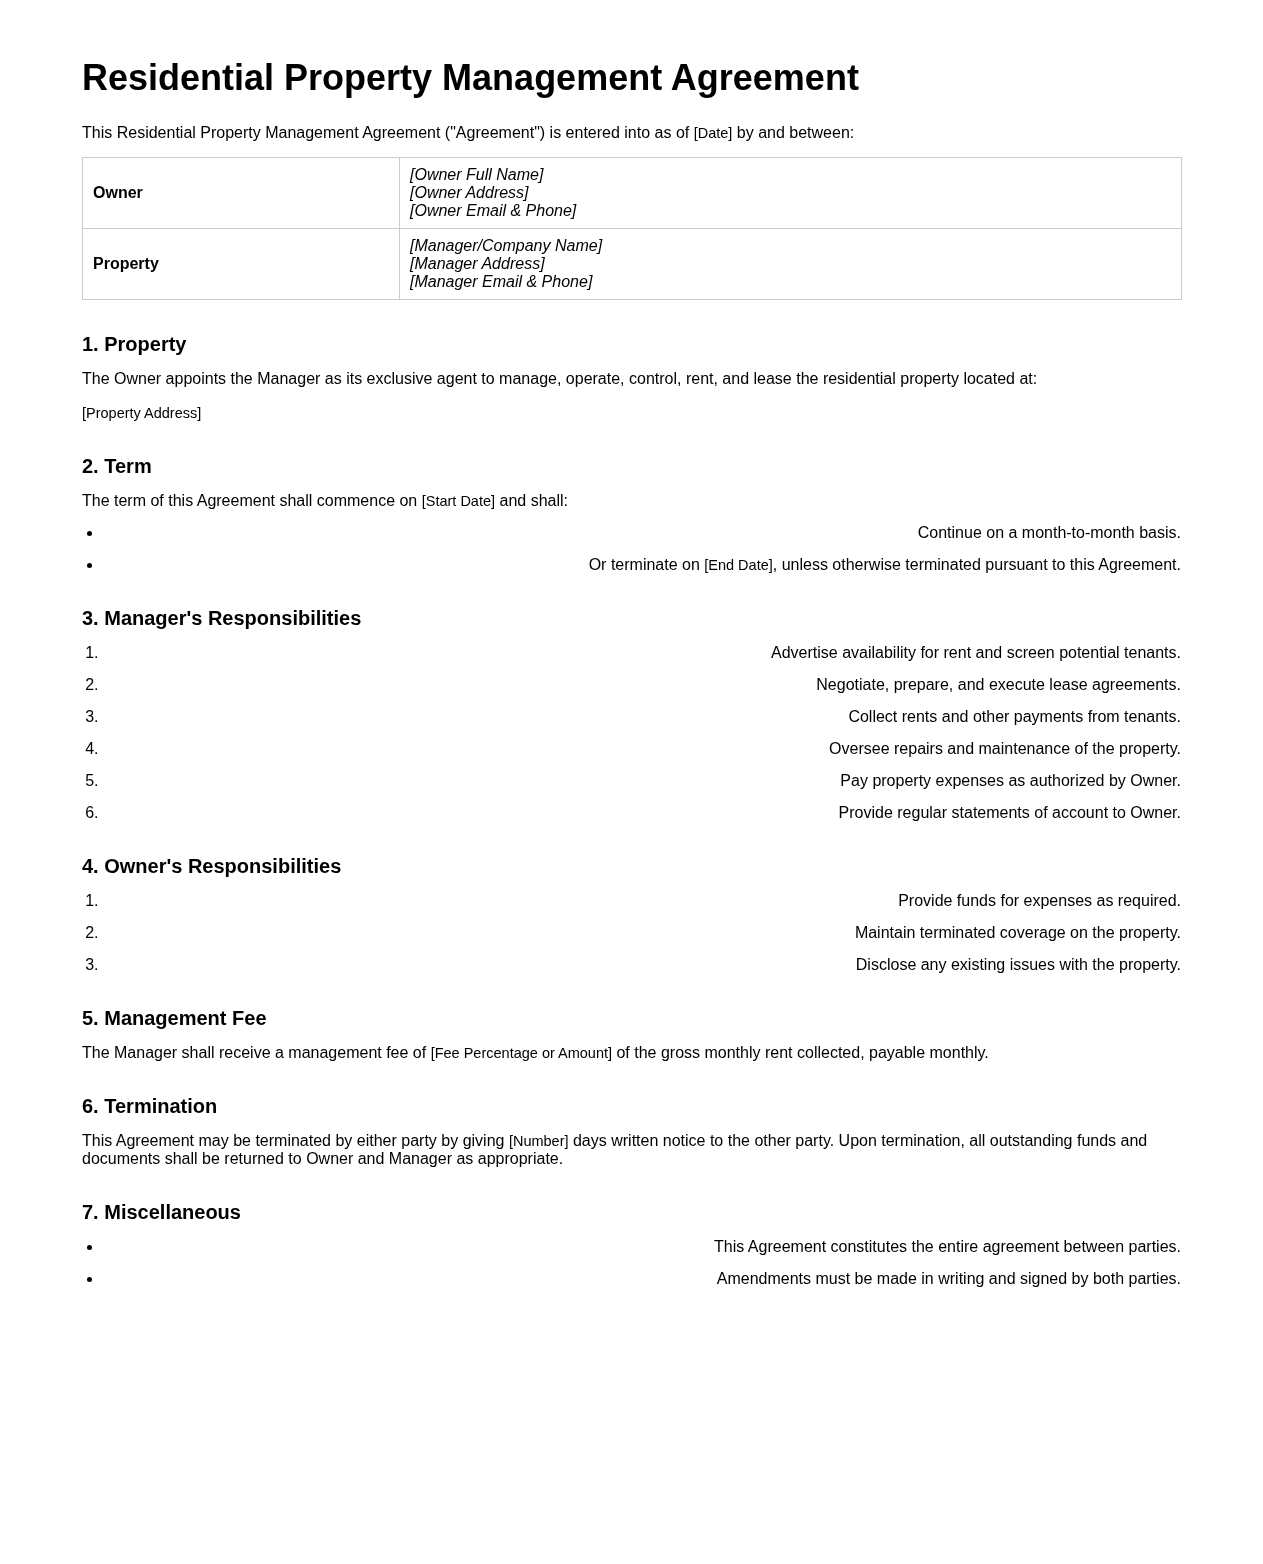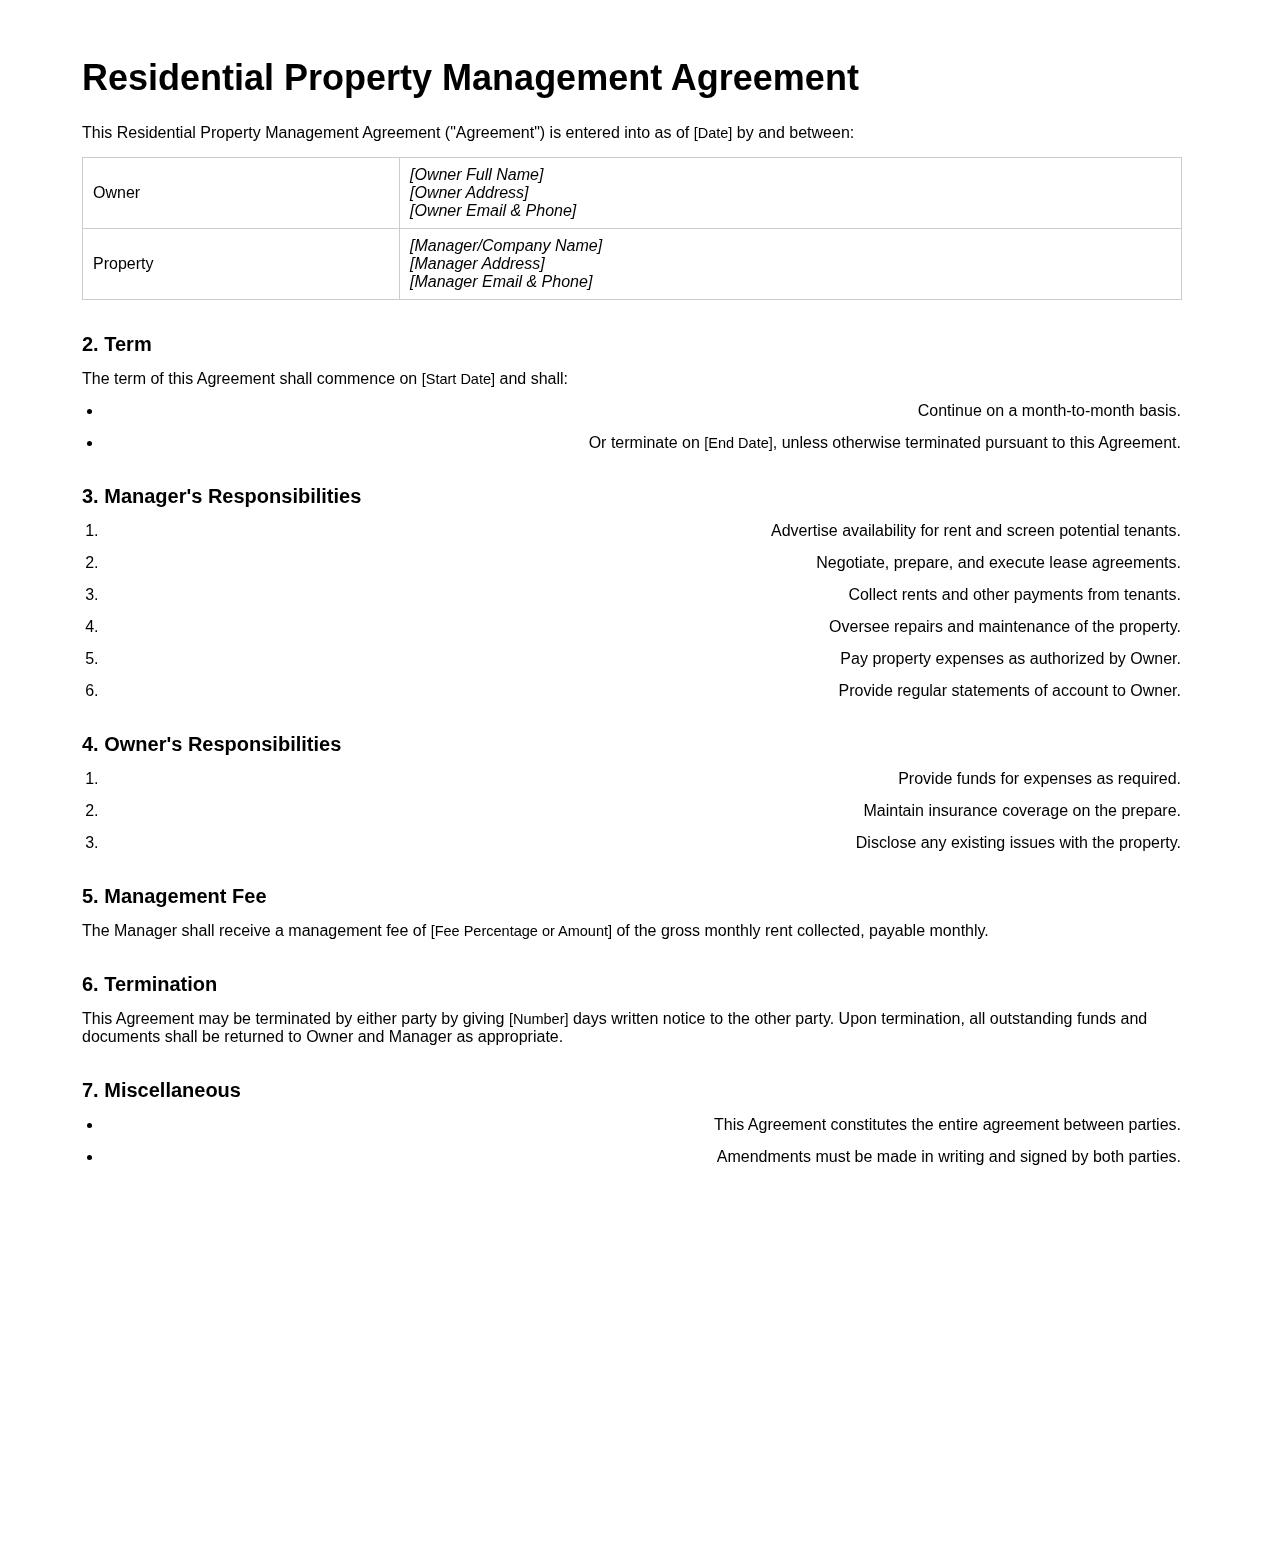--- a/index.html
+++ b/index.html
@@ -33,21 +33,21 @@
     }
     table.parties td {
       border: 1px solid #cccccc;
       padding: 8px 10px;
       vertical-align: middle;
       font-size: 16px;
       line-height: 18px;
     }
     table.parties td.label {
       width: 296px;
-      font-weight: normal;
+      font-weight: bold;
     }
     table.parties td.value { height: 54px; font-style: italic; }
     h2 {
       font-size: 20px;
       line-height: 24px;
       font-weight: bold;
       margin: 0;
       padding: 0;
     }
     .section { margin-top: 32px; }
@@ -89,20 +89,25 @@
       <td class="label">Property</td>
       <td class="value">
         <div>[Manager/Company Name]</div>
         <div>[Manager Address]</div>
         <div>[Manager Email &amp; Phone]</div>
       </td>
     </tr>
   </tbody>
     </table>
 
+  <div class="section">
+    <h2>1. Property</h2>
+    <p>The Owner appoints the Manager as its exclusive agent to manage, operate, control, rent, and lease the residential property located at:</p>
+    <p class="small">[Property Address]</p>
+  </div>
 
   <div class="section">
     <h2>2. Term</h2>
     <p><span>The term of this Agreement shall commence on </span><span class="ph">[Start Date]</span><span> and shall:</span></p>
     <ul>
       <li>Continue on a month-to-month basis.</li>
       <li><span>Or terminate on </span><span class="ph">[End Date]</span><span>, unless otherwise terminated pursuant to this Agreement.</span></li>
     </ul>
   </div>
 
@@ -115,21 +120,21 @@
       <li>Oversee repairs and maintenance of the property.</li>
       <li>Pay property expenses as authorized by Owner.</li>
       <li>Provide regular statements of account to Owner.</li>
     </ol>
   </div>
 
   <div class="section">
     <h2>4. Owner's Responsibilities</h2>
     <ol>
       <li>Provide funds for expenses as required.</li>
-      <li>Maintain insurance coverage on the prepare.</li>
+      <li>Maintain terminated coverage on the property.</li>
       <li>Disclose any existing issues with the property.</li>
     </ol>
   </div>
 
   <div class="section">
     <h2>5. Management Fee</h2>
     <p><span>The Manager shall receive a management fee of </span><span class="ph">[Fee Percentage or Amount]</span><span> of the gross monthly rent collected, payable monthly.</span></p>
   </div>
 
   <div class="section">

